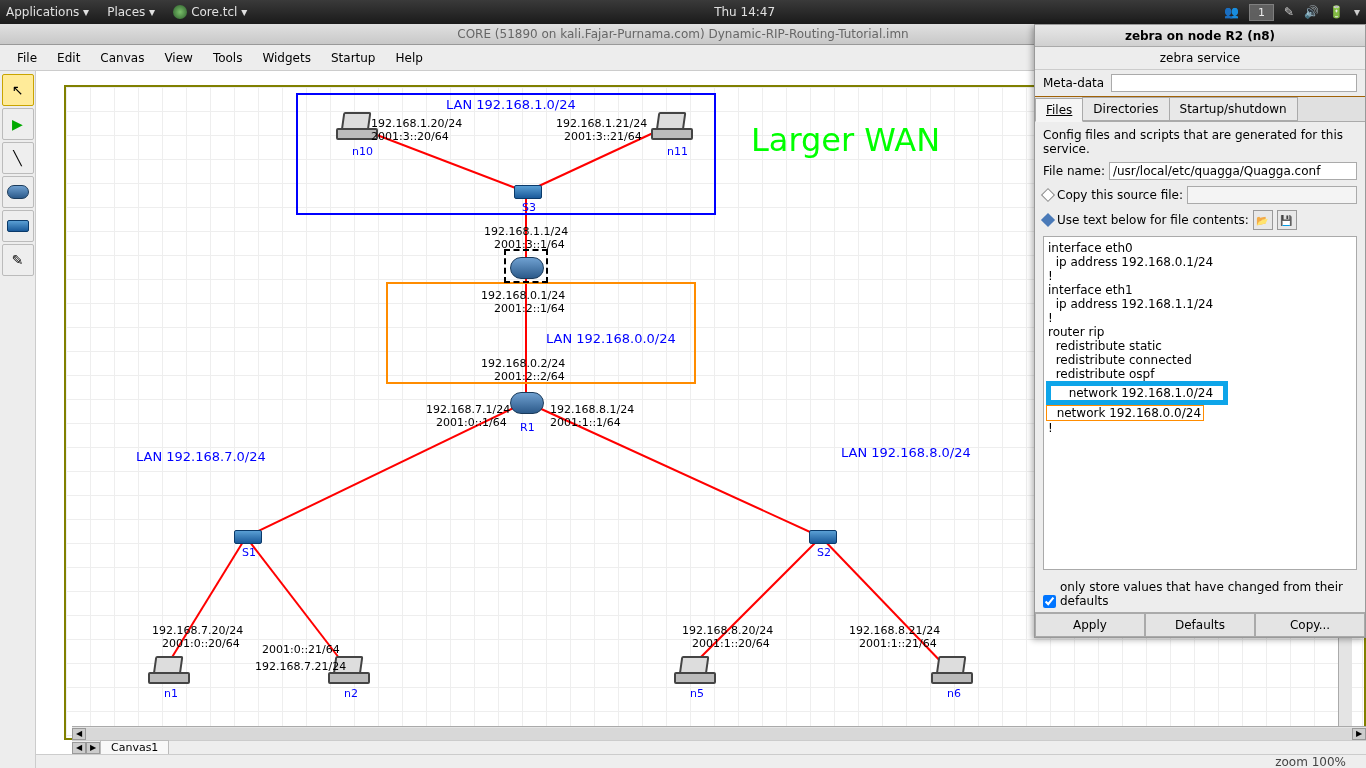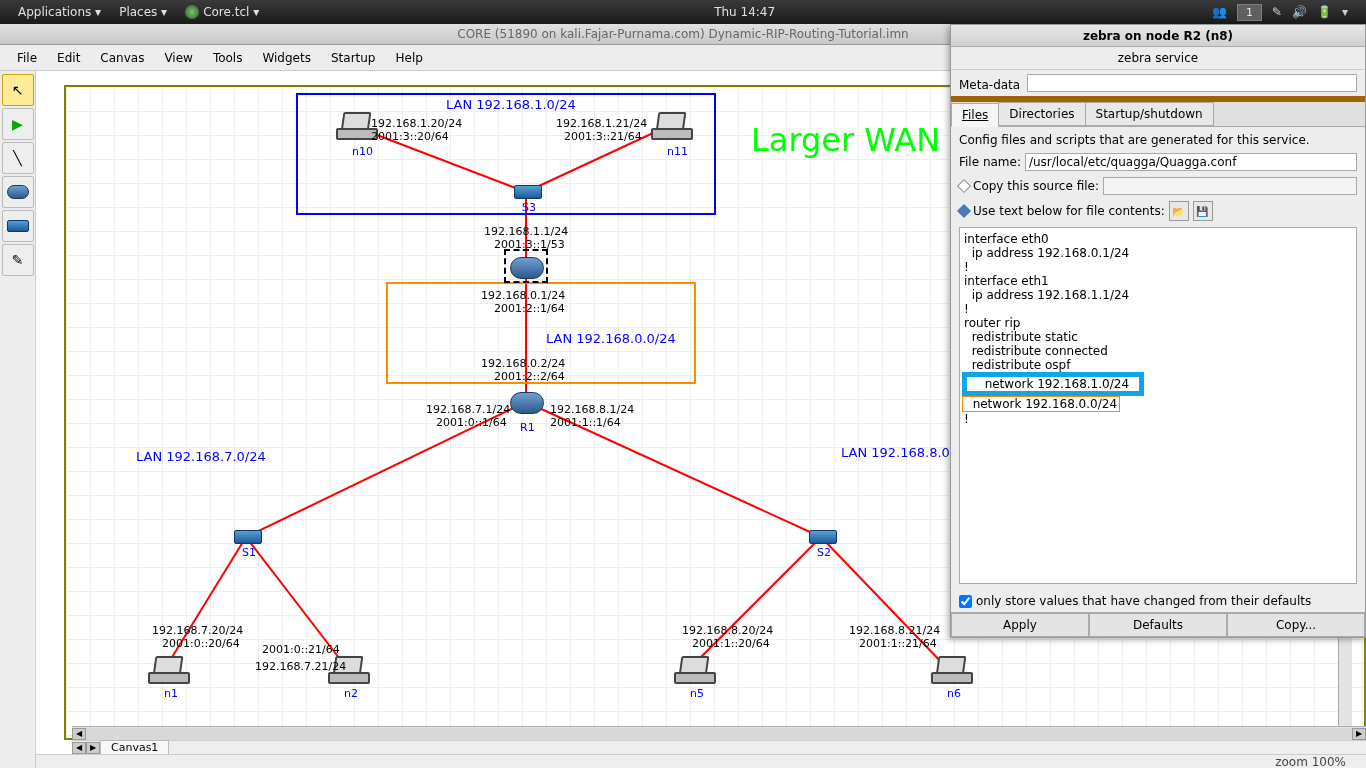--- a/index.html
+++ b/index.html
@@ -1,17 +1,17 @@
 <!DOCTYPE html>
 <html><head>
 <meta charset="utf-8">
 <style>
 *{margin:0;padding:0;box-sizing:border-box;font-family:"DejaVu Sans",Arial,sans-serif;font-size:12px}
 body{width:1366px;height:768px;background:#fff;overflow:hidden;position:relative}
-.top-panel{height:24px;background:linear-gradient(#3a3a3a,#1a1a1a);color:#e0e0e0;display:flex;align-items:center;padding:0 18px;font-size:12px}
+.top-panel{height:24px;background:linear-gradient(#3a3a3a,#1a1a1a);color:#e0e0e0;display:flex;align-items:center;padding:0 6px;font-size:12px}
 .top-panel .menu-item{margin-right:18px;cursor:pointer}
 .top-panel .spacer{flex:1}
 .top-panel .clock{margin:0 auto}
 .top-panel .tray{display:flex;align-items:center;gap:10px}
 .top-panel .tray span{opacity:.9}
 .workspace-badge{background:#666;color:#fff;padding:1px 8px;border:1px solid #888;font-size:11px}
 .core-icon{width:14px;height:14px;background:radial-gradient(#7ac06a,#2a5a2a);border-radius:50%;display:inline-block;vertical-align:middle;margin-right:4px}
 .titlebar{height:21px;background:linear-gradient(#e0e0e0,#c8c8c8);border-bottom:1px solid #999;display:flex;align-items:center;justify-content:center;color:#666;font-size:12px}
 .menubar{height:26px;background:#ededed;border-bottom:1px solid #ccc;display:flex;align-items:center;padding:0 8px;gap:2px}
 .menubar span{padding:3px 9px;cursor:pointer}
@@ -37,24 +37,24 @@
 .node-name{position:absolute;color:#00f;font-size:11px}
 .sel-box{position:absolute;border:2px dashed #000}
 .hscroll{position:absolute;left:36px;bottom:28px;right:0;height:14px;background:#e4e4e4;border-top:1px solid #aaa;display:flex;align-items:center}
 .hscroll .arrow{width:14px;height:12px;background:#ccc;border:1px solid #999;font-size:8px;text-align:center;cursor:pointer}
 .hscroll .track{flex:1;height:12px;background:#d8d8d8}
 .tabbar{position:absolute;left:36px;bottom:14px;right:0;height:14px;background:#eee;border-top:1px solid #ccc;display:flex;align-items:center}
 .tabbar .arrow{width:14px;height:12px;background:#ccc;border:1px solid #999;font-size:8px;text-align:center;cursor:pointer}
 .tabbar .tab{padding:0 10px;background:#f8f8f8;border:1px solid #bbb;font-size:11px;cursor:pointer}
 .status{position:absolute;left:0;bottom:0;right:0;height:14px;background:#eee;border-top:1px solid #ccc;display:flex;justify-content:flex-end;padding-right:20px;font-size:11px;color:#444}
 .vscroll{position:absolute;right:14px;top:0;bottom:28px;width:14px;background:#e4e4e4;border-left:1px solid #aaa}
-.side-panel{position:absolute;top:24px;right:0;width:416px;bottom:130px;background:#ededed;border:1px solid #999;box-shadow:-2px 2px 6px rgba(0,0,0,.3);display:flex;flex-direction:column}
+.side-panel{position:absolute;top:24px;right:0;width:332px;bottom:130px;background:#ededed;border:1px solid #999;box-shadow:-2px 2px 6px rgba(0,0,0,.3);display:flex;flex-direction:column}
 .side-title{height:22px;background:linear-gradient(#e8e8e8,#d0d0d0);display:flex;align-items:center;justify-content:center;font-weight:bold;border-bottom:1px solid #aaa}
 .side-sub{padding:4px 0;text-align:center;border-bottom:1px solid #ccc}
-.meta-row{display:flex;align-items:flex-end;padding:4px 8px;gap:7px;border-bottom:6px solid #a16207}
+.meta-row{display:flex;align-items:center;padding:4px 8px;gap:7px;border-bottom:1px solid #a16207}
 .meta-row input{flex:1;border:1px solid #aaa;padding:1px 3px;height:18px;background:#fff}
 .side-tabs{display:flex;background:#e0e0e0;border-bottom:1px solid #aaa}
 .side-tab{padding:4px 10px;border:1px solid #aaa;background:#e8e8e8;margin-right:-1px;cursor:pointer;font-size:12px}
 .side-tab.active{background:#f5f5f5;border-bottom:1px solid #f5f5f5;position:relative;top:1px;text-decoration:underline}
 .side-content{flex:1;padding:6px 8px;background:#ededed;overflow:hidden;display:flex;flex-direction:column;gap:6px}
 .side-content .desc{font-size:12px}
 .file-row{display:flex;align-items:center;gap:4px}
 .file-row input{flex:1;border:1px solid #aaa;padding:1px 3px;height:18px;background:#fff}
 .radio-row{display:flex;align-items:center;gap:4px}
 .radio-row input[type=text]{flex:1;border:1px solid #aaa;height:18px;background:#f4f4f4}
@@ -151,21 +151,21 @@
       <div class="node-label" style="left:490px;top:30px">192.168.1.21/24</div>
       <div class="node-label" style="left:498px;top:43px">2001:3::21/64</div>
       <div class="node-name" style="left:601px;top:58px">n11</div>
 
       <div class="switch-icon" style="left:448px;top:98px"></div>
       <div class="node-name" style="left:456px;top:114px">S3</div>
 
       <div class="sel-box" style="left:438px;top:162px;width:44px;height:34px"></div>
       <div class="router-icon" style="left:444px;top:170px"></div>
       <div class="node-label" style="left:418px;top:138px">192.168.1.1/24</div>
-      <div class="node-label" style="left:428px;top:151px">2001:3::1/53</div>
+      <div class="node-label" style="left:428px;top:151px">2001:3::1/64</div>
       <div class="node-label" style="left:415px;top:202px">192.168.0.1/24</div>
       <div class="node-label" style="left:428px;top:215px">2001:2::1/64</div>
 
       <div class="router-icon" style="left:444px;top:305px"></div>
       <div class="node-label" style="left:415px;top:270px">192.168.0.2/24</div>
       <div class="node-label" style="left:428px;top:283px">2001:2::2/64</div>
       <div class="node-label" style="left:360px;top:316px">192.168.7.1/24</div>
       <div class="node-label" style="left:370px;top:329px">2001:0::1/64</div>
       <div class="node-label" style="left:484px;top:316px">192.168.8.1/24</div>
       <div class="node-label" style="left:484px;top:329px">2001:1::1/64</div>

